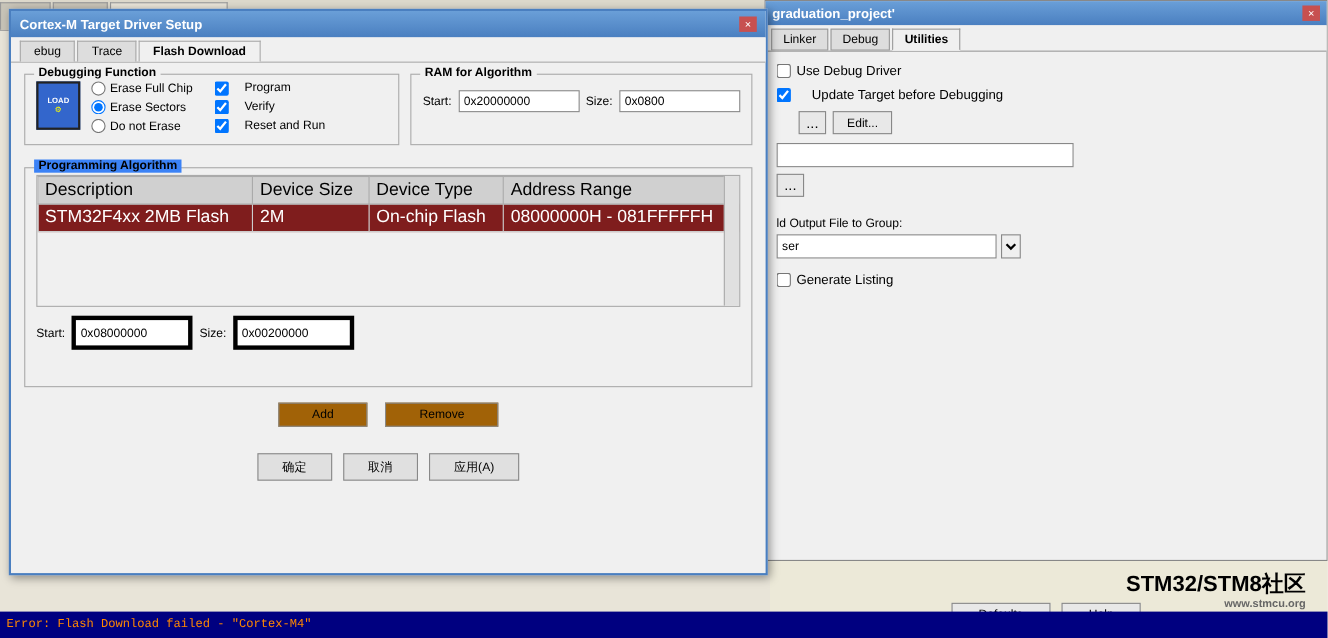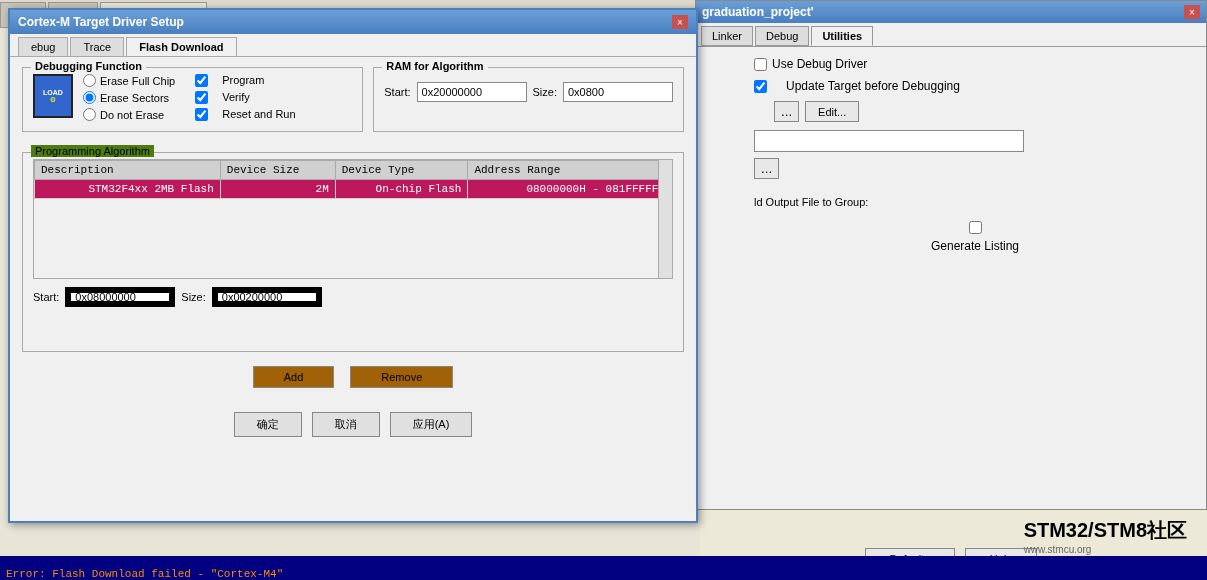--- a/index.html
+++ b/index.html
@@ -61,21 +61,20 @@
       cursor: pointer;
       font-size: 11px;
     }
     .bg-tab.active {
       background: #f0f0f0;
       border-bottom: 1px solid #f0f0f0;
       font-weight: bold;
     }
     .bg-content {
       padding: 10px;
-      margin-left: 48px;
     }
     .bg-check-row {
       display: flex;
       align-items: center;
       gap: 5px;
       margin-bottom: 8px;
     }
     .bg-check-row input[type=checkbox] { margin: 0; }
     .bg-row2 {
       display: flex;
@@ -100,21 +99,20 @@
       width: 200px;
       height: 22px;
       border: 1px solid #888;
       background: white;
     }
     .bg-generate-row {
       display: flex;
       align-items: center;
       gap: 5px;
       margin-top: 12px;
-      flex-direction: column;
     }
     .bg-bottom-buttons {
       position: absolute;
       bottom: 10px;
       left: 695px;
       width: 512px;
       display: flex;
       justify-content: center;
       gap: 10px;
       z-index: 1;
@@ -132,40 +130,42 @@
       position: absolute;
       bottom: 0;
       left: 0;
       width: 100%;
       height: 22px;
       background: #000080;
       color: #ff8800;
       font-family: "Courier New", monospace;
       font-size: 11px;
       display: flex;
-      align-items: flex-start;
+      align-items: center;
       padding: 12px 6px;
       z-index: 10;
     }
 
     
     .stm-brand {
       position: absolute;
       bottom: 25px;
       right: 20px;
       z-index: 2;
     }
     .stm-brand-text {
       color: #000000;
       font-size: 20px;
       font-weight: bold;
     }
     .stm-brand-sub {
       color: #666;
       font-size: 10px;
+      text-align: right;
+      font-weight: bold;
     }
 
     
     .ide-bg {
       position: absolute;
       top: 0;
       left: 0;
       width: 700px;
       height: 580px;
       background: #e8e4d8;
@@ -345,62 +345,60 @@
     .prog-group {
       border: 1px solid #aaa;
       padding: 6px 10px 10px;
       position: relative;
       height: 200px;
     }
     .prog-label {
       position: absolute;
       top: -8px;
       left: 8px;
-      background: #4d7c0f;
+      background: #3b82f6;
       padding: 0 4px;
       font-size: 11px;
-      font-weight: normal;
+      font-weight: bold;
     }
     .prog-table {
       width: 100%;
       border-collapse: collapse;
-      font-size: 11px;
-      font-family: Liberation Mono, monospace;
+      font-size: 16px;
     }
     .prog-table th {
       background: #d0d0d0;
       border: 1px solid #aaa;
       padding: 3px 6px;
       text-align: left;
       font-weight: normal;
     }
     .prog-table td {
       border: 1px solid #ccc;
       padding: 3px 6px;
     }
     .prog-table tr.selected td {
-      background: #be185d;
+      background: #7f1d1d;
       color: white;
-      text-align: right;
     }
     .prog-table tr:not(.selected) td {
       background: white;
     }
 
     .start-size-row {
       display: flex;
       align-items: center;
       gap: 6px;
       font-size: 11px;
       margin-top: 8px;
     }
     .start-size-input {
       width: 110px;
-      height: 20px;
-      border: 6px solid #000000;
+      height: 31px;
+      border: 4px solid #000000;
       padding: 1px 4px;
       font-size: 11px;
     }
 
     .add-remove-row {
       display: flex;
       justify-content: center;
       gap: 16px;
       margin-top: 14px;
     }
@@ -480,20 +478,24 @@
       <button class="bg-edit-btn">Edit...</button>
     </div>
     <div style="margin-bottom:6px;">
       <div style="height:22px; width:270px; border:1px solid #888; background:white;"></div>
     </div>
     <div style="margin-bottom:6px;">
       <button class="bg-dots-btn">...</button>
     </div>
     <div style="margin-top:16px;">
       <span style="font-size:11px;">ld Output File to Group:</span>
+      <div style="display:flex; align-items:center; gap:4px; margin-top:4px;">
+        <input type="text" class="bg-select" value="ser" style="width: 200px; height: 22px; border: 1px solid rgb(136, 136, 136); background: white; padding: 1px 4px; font-size: 11px;">
+        <select style="width:18px; height:22px; border:1px solid #888;"><option>▼</option></select>
+      </div>
     </div>
     <div class="bg-generate-row">
       <input type="checkbox" style="">
       <span>Generate Listing</span>
     </div>
   </div>
 </div>
 
 <div class="bg-bottom-buttons">
   <button class="bg-bottom-btn">Defaults</button>

